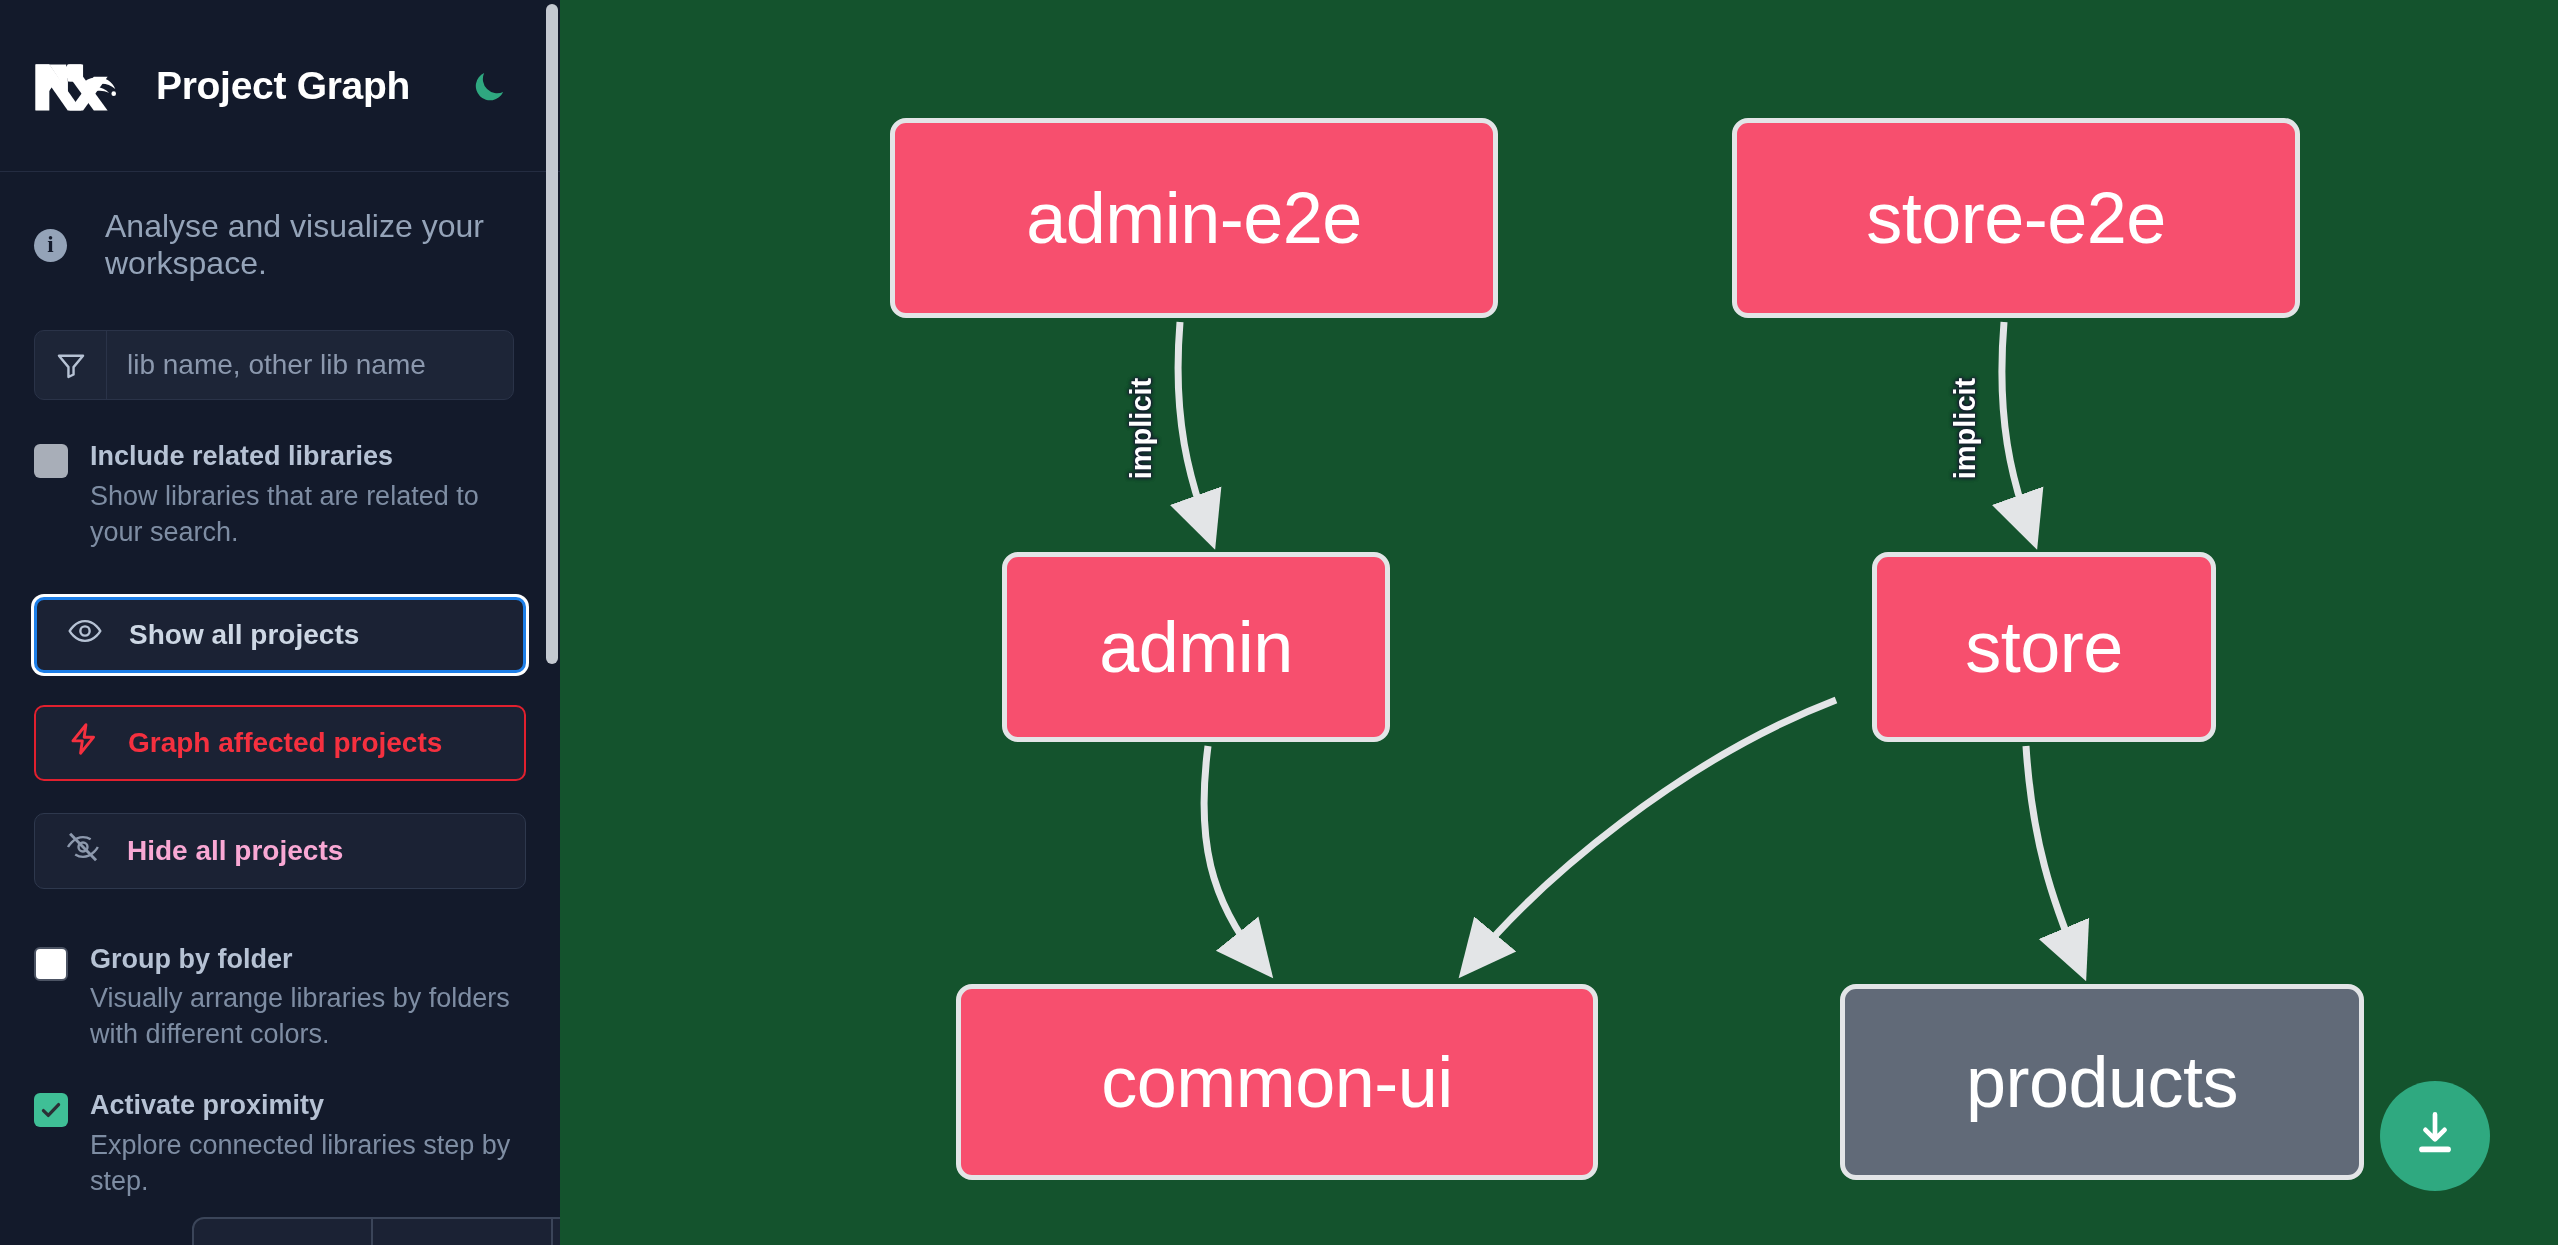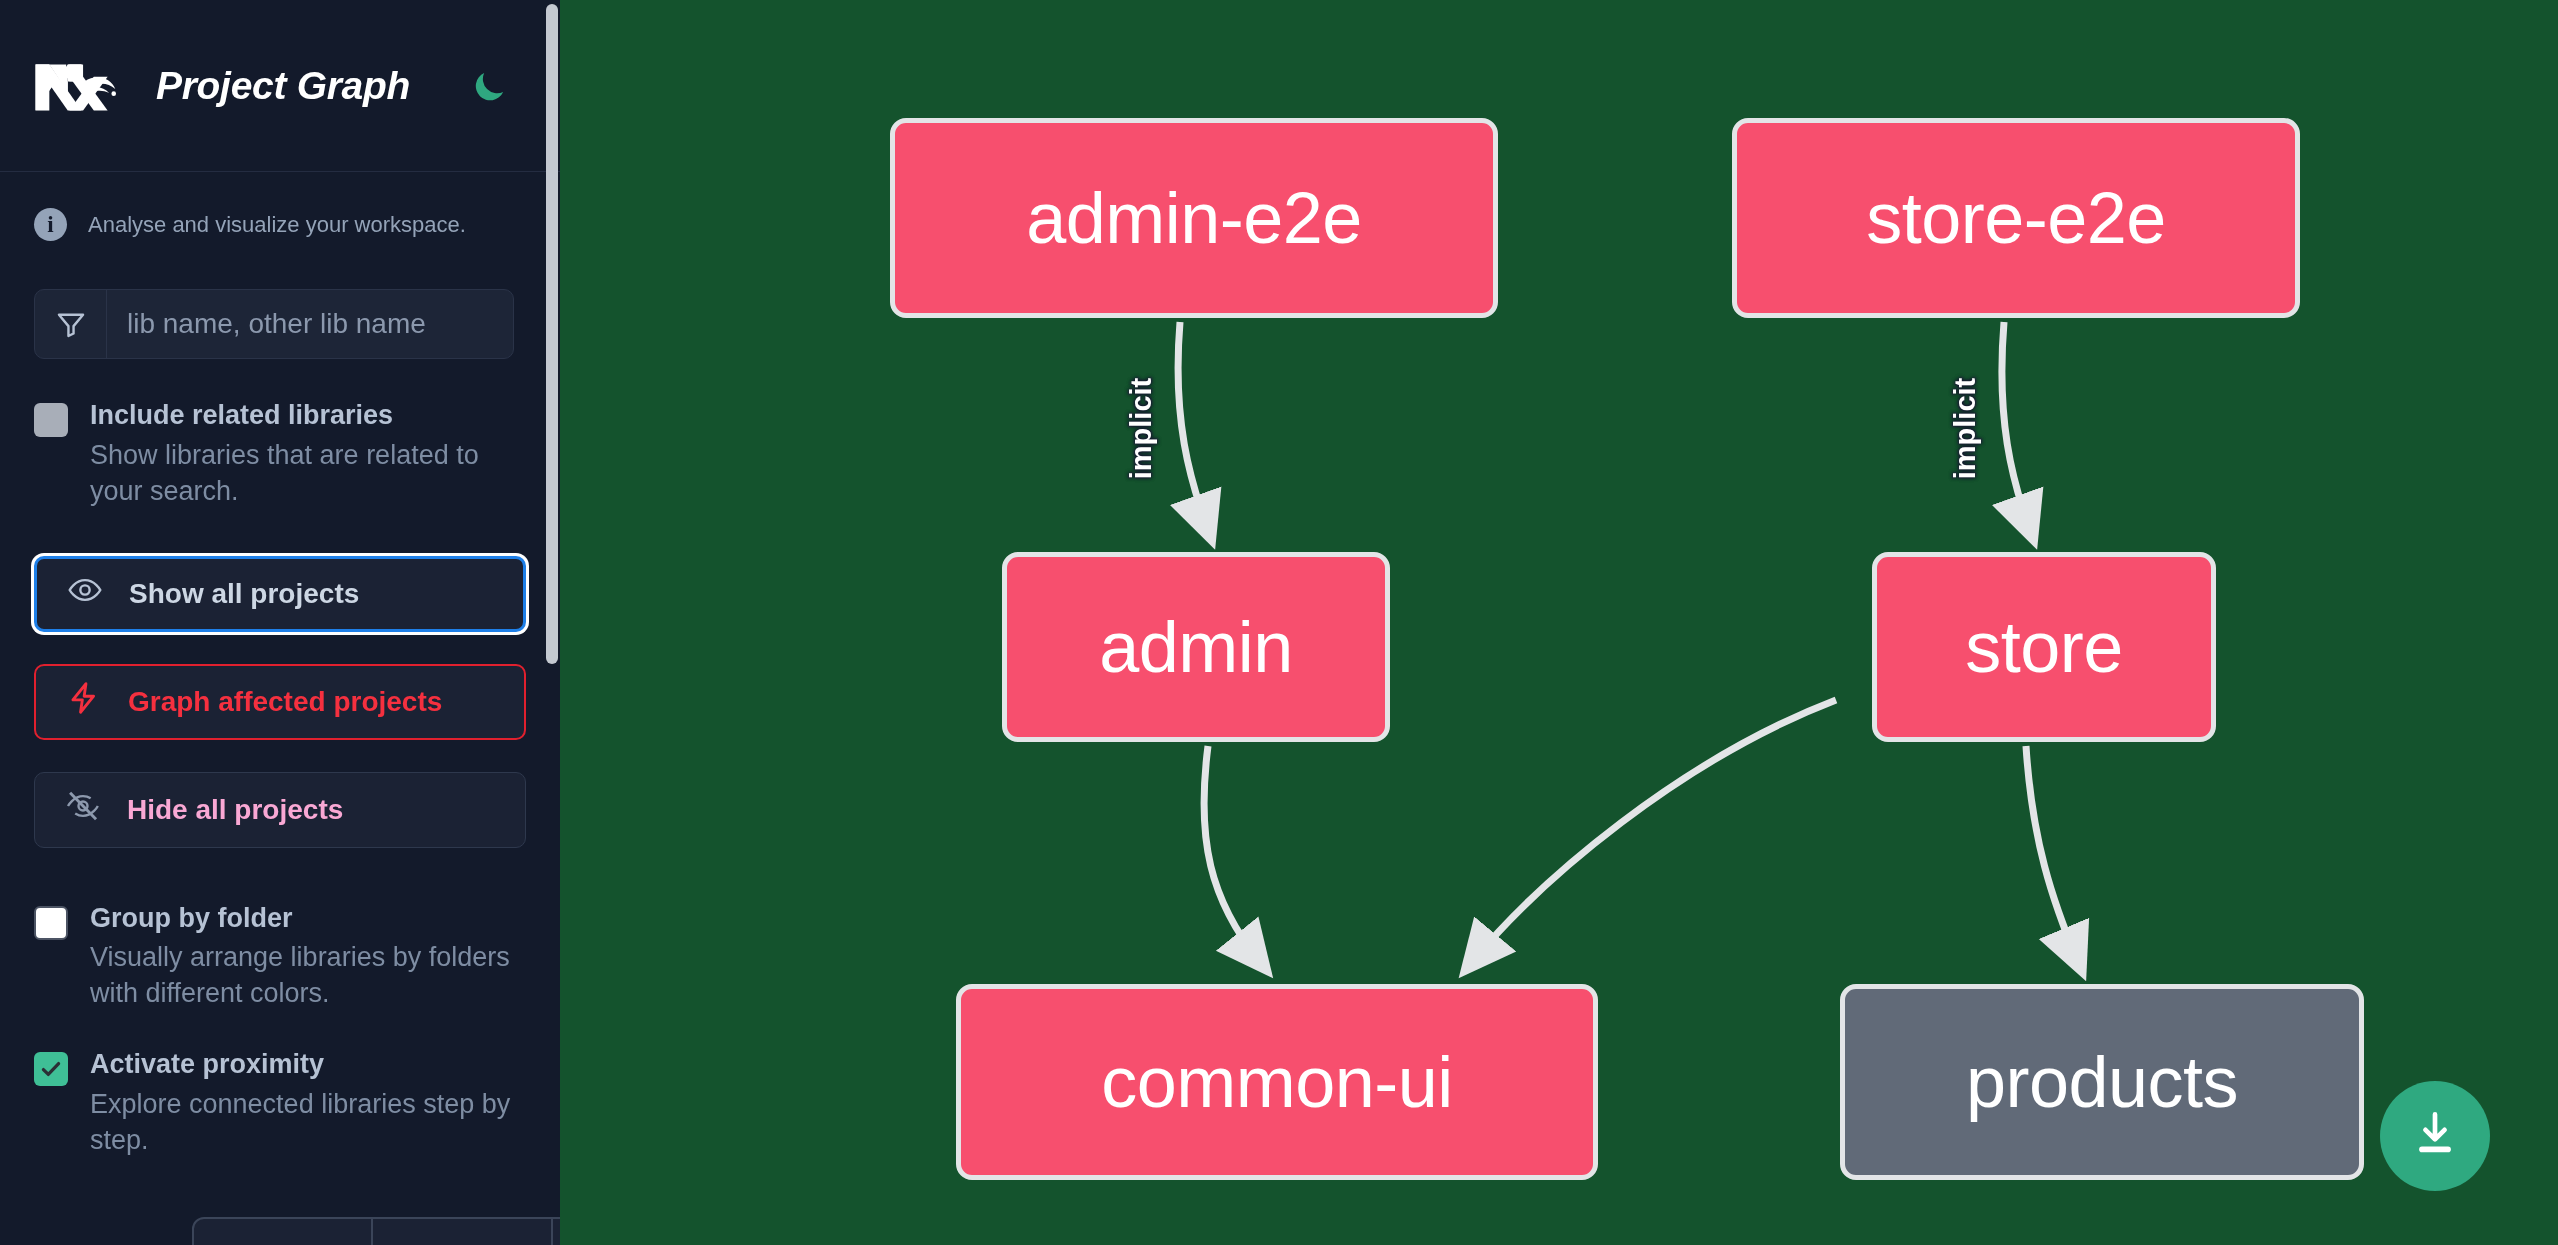--- a/index.html
+++ b/index.html
@@ -19,21 +19,20 @@
     position: relative;
     flex: 0 0 560px;
     overflow: hidden;
   }
   .sidebar-header {
     height: 172px;
     display: flex; align-items: center;
     padding: 8px 34px;
     border-bottom: 1px solid #242c41;
     gap: 30px;
-    font-style: italic;
   }
   .nx-logo { width: 92px; height: 56px; flex: 0 0 92px; }
   .app-title {
     color: #ffffff; font-size: 39px; font-weight: 700;
     letter-spacing: -0.3px; white-space: nowrap;
   }
   .theme-toggle {
     margin-left: 28px; width: 42px; height: 42px;
     display: flex; align-items: center; justify-content: center;
     cursor: pointer;
@@ -44,21 +43,21 @@
     padding: 36px 34px 0 34px;
   }
   .info-icon {
     width: 33px; height: 33px; border-radius: 50%;
     background: #94a3b8; color: #131a2b;
     display: flex; align-items: center; justify-content: center;
     font-size: 23px; font-weight: 700;
     font-family: "Liberation Serif", serif;
     flex: 0 0 33px;
   }
-  .info-text { color: #94a3b8; font-size: 22px; }
+  .info-text { color: #94a3b8; font-size: 32px; margin-left: 17px; }
 
   .search-wrap {
     margin: 48px 46px 0 34px;
     height: 70px;
     background: #1d2537;
     border: 1px solid #2a3348;
     border-radius: 10px;
     display: flex; align-items: stretch;
     overflow: hidden;
   }

